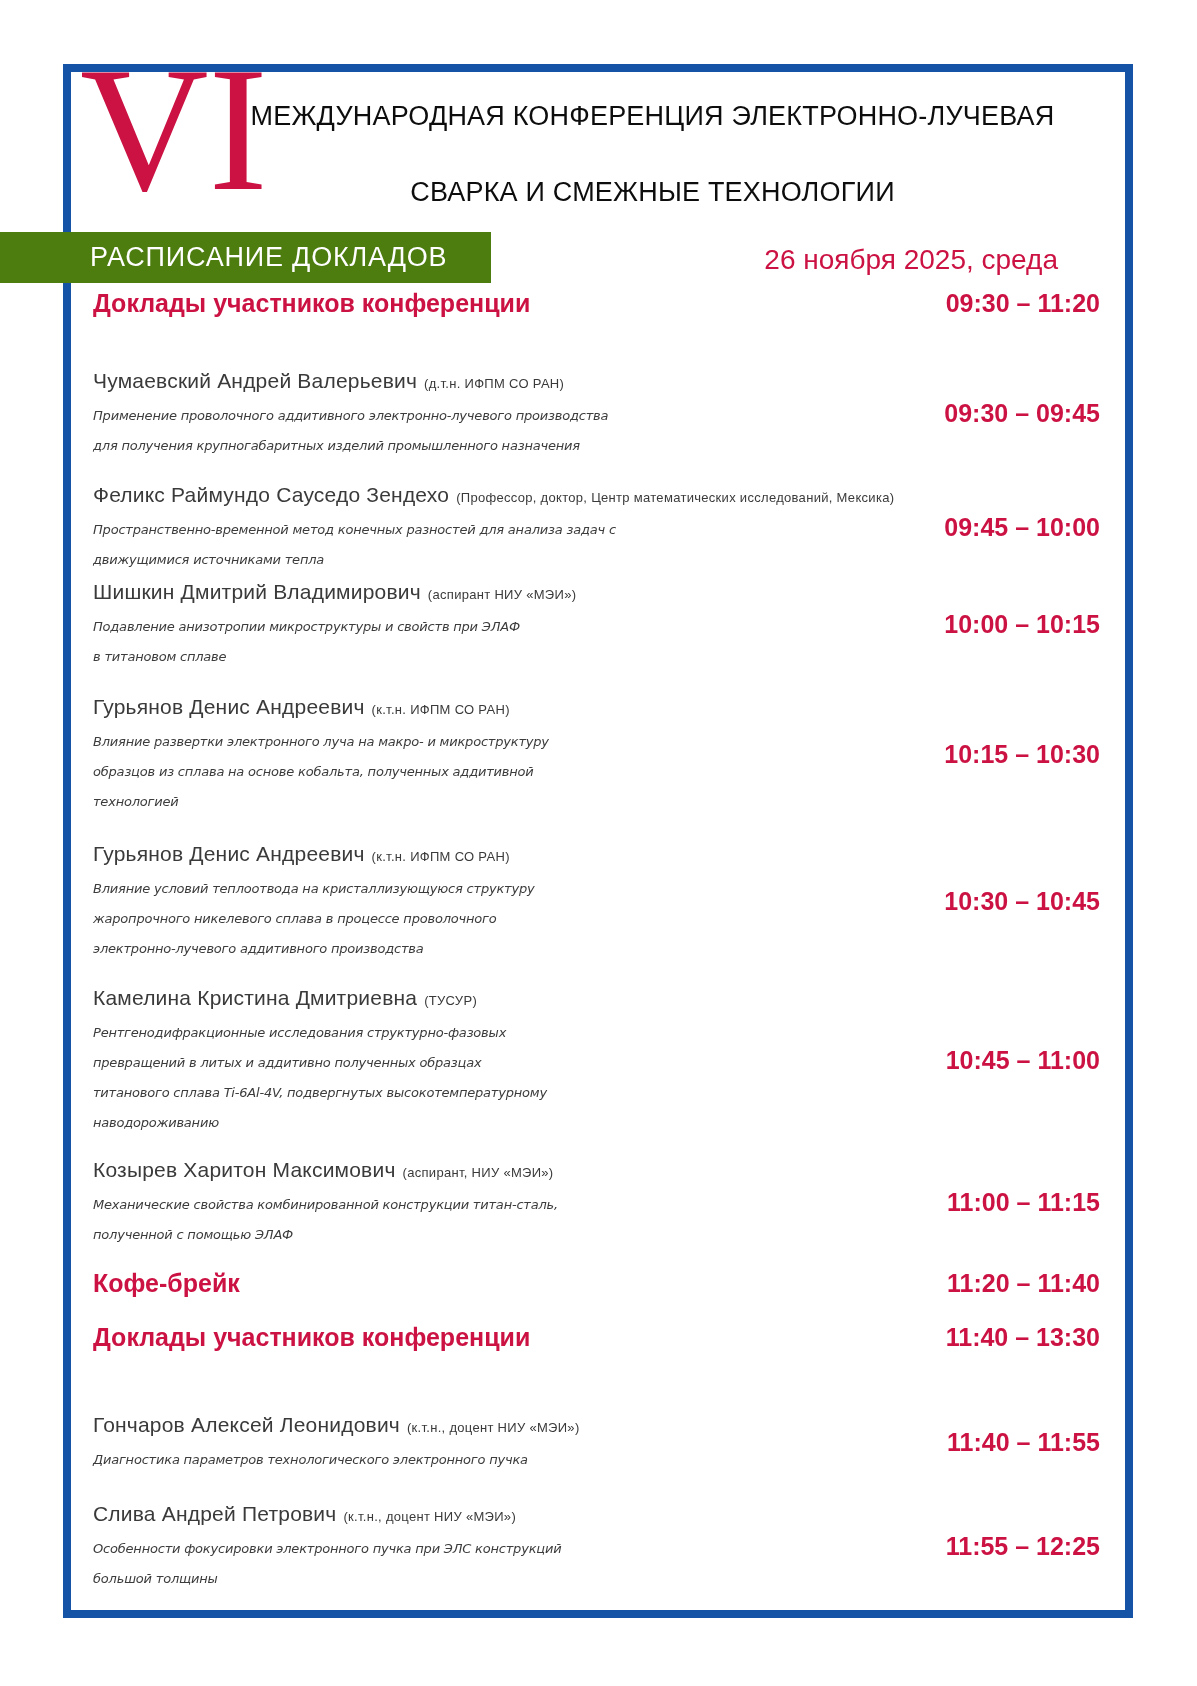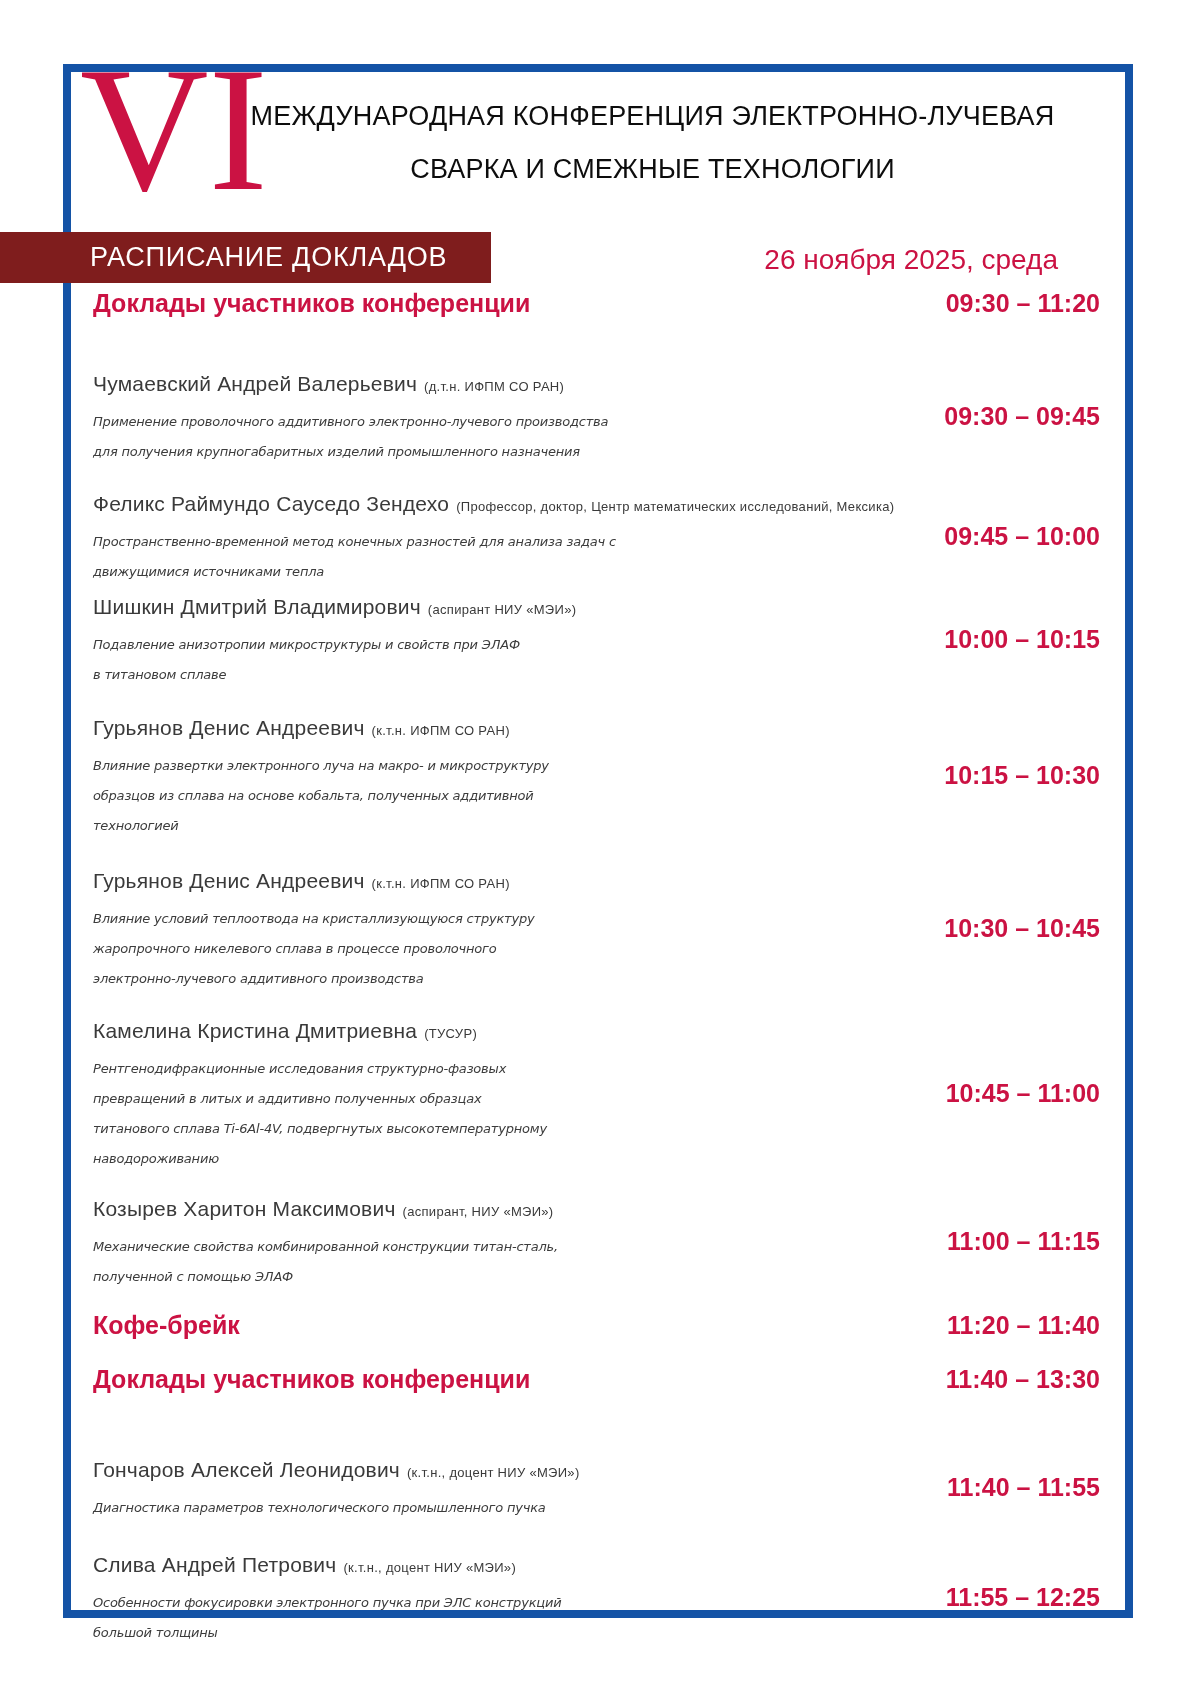--- a/index.html
+++ b/index.html
@@ -25,24 +25,24 @@
     color:#CB1243;
     z-index:2;
   }
   .conf-title {
     position:absolute; left:235px; top:100px; width:835px;
     text-align:center; color:#0d0d0d; z-index:2;
   }
   .conf-title .line1, .conf-title .line2 {
     font-size:27px; line-height:32px; letter-spacing:0.2px; white-space:nowrap;
   }
-  .conf-title .line2 { margin-top:21px; }
+  .conf-title .line2 { margin-top:44px; }
   .banner {
     position:absolute; left:0; top:232px; width:491px; height:51px;
-    background:#7f1d1d; z-index:3;
+    background:#4d7c0f; z-index:3;
     display:flex; align-items:center;
     box-sizing:border-box; padding-left:90px;
     color:#ffffff; font-size:27px; letter-spacing:0.8px; white-space:nowrap;
   }
   .date {
     position:absolute; top:244px; right:139px; z-index:3;
     color:#CB1243; font-size:28px; white-space:nowrap;
   }
   
   .content {
@@ -54,21 +54,21 @@
     width:210px; text-align:right;
     color:#CB1243; font-weight:bold; font-size:25px;
     white-space:nowrap; line-height:30px;
   }
   .row.heading .row-label {
     color:#CB1243; font-weight:bold; font-size:25px; line-height:30px; white-space:nowrap;
   }
   .row.heading .row-time { align-self:flex-start; }
   .row.s1 .row-label { margin-top:14px; }
   .row.talk .row-time { align-self:center; }
-  .speaker-line { line-height:40px; white-space:nowrap; }
+  .speaker-line { line-height:34px; white-space:nowrap; }
   .speaker-name { font-size:21px; color:#3a3a3a; letter-spacing:0.2px; }
   .speaker-aff { font-size:13px; color:#3a3a3a; margin-left:7px; letter-spacing:0.3px; }
   .talk-title {
     font-family:"DejaVu Sans", sans-serif;
     font-style:italic; font-size:13px; line-height:30px;
     color:#3c3c3c; white-space:pre-line; letter-spacing:-0.2px;
   }
   
   .mb46{margin-bottom:46px}.mb17{margin-bottom:17px}.mb25{}
   .mb18{margin-bottom:18px}.mb20{margin-bottom:20px}.mb15{margin-bottom:15px}
@@ -188,21 +188,21 @@
   <div class="row heading mb56">
     <div class="row-main"><span class="row-label">Доклады участников конференции</span></div>
     <div class="row-time">11:40 – 13:30</div>
   </div>
 
   <div class="row talk mb22">
     <div class="row-main">
       <div class="speaker-line">
         <span class="speaker-name">Гончаров Алексей Леонидович</span><span class="speaker-aff">(к.т.н., доцент НИУ «МЭИ»)</span>
       </div>
-      <div class="talk-title">Диагностика параметров технологического промышленного пучка</div>
+      <div class="talk-title">Диагностика параметров технологического электронного пучка</div>
     </div>
     <div class="row-time">11:40 – 11:55</div>
   </div>
 
   <div class="row talk">
     <div class="row-main">
       <div class="speaker-line">
         <span class="speaker-name">Слива Андрей Петрович</span><span class="speaker-aff">(к.т.н., доцент НИУ «МЭИ»)</span>
       </div>
       <div class="talk-title">Особенности фокусировки электронного пучка при ЭЛС конструкций

